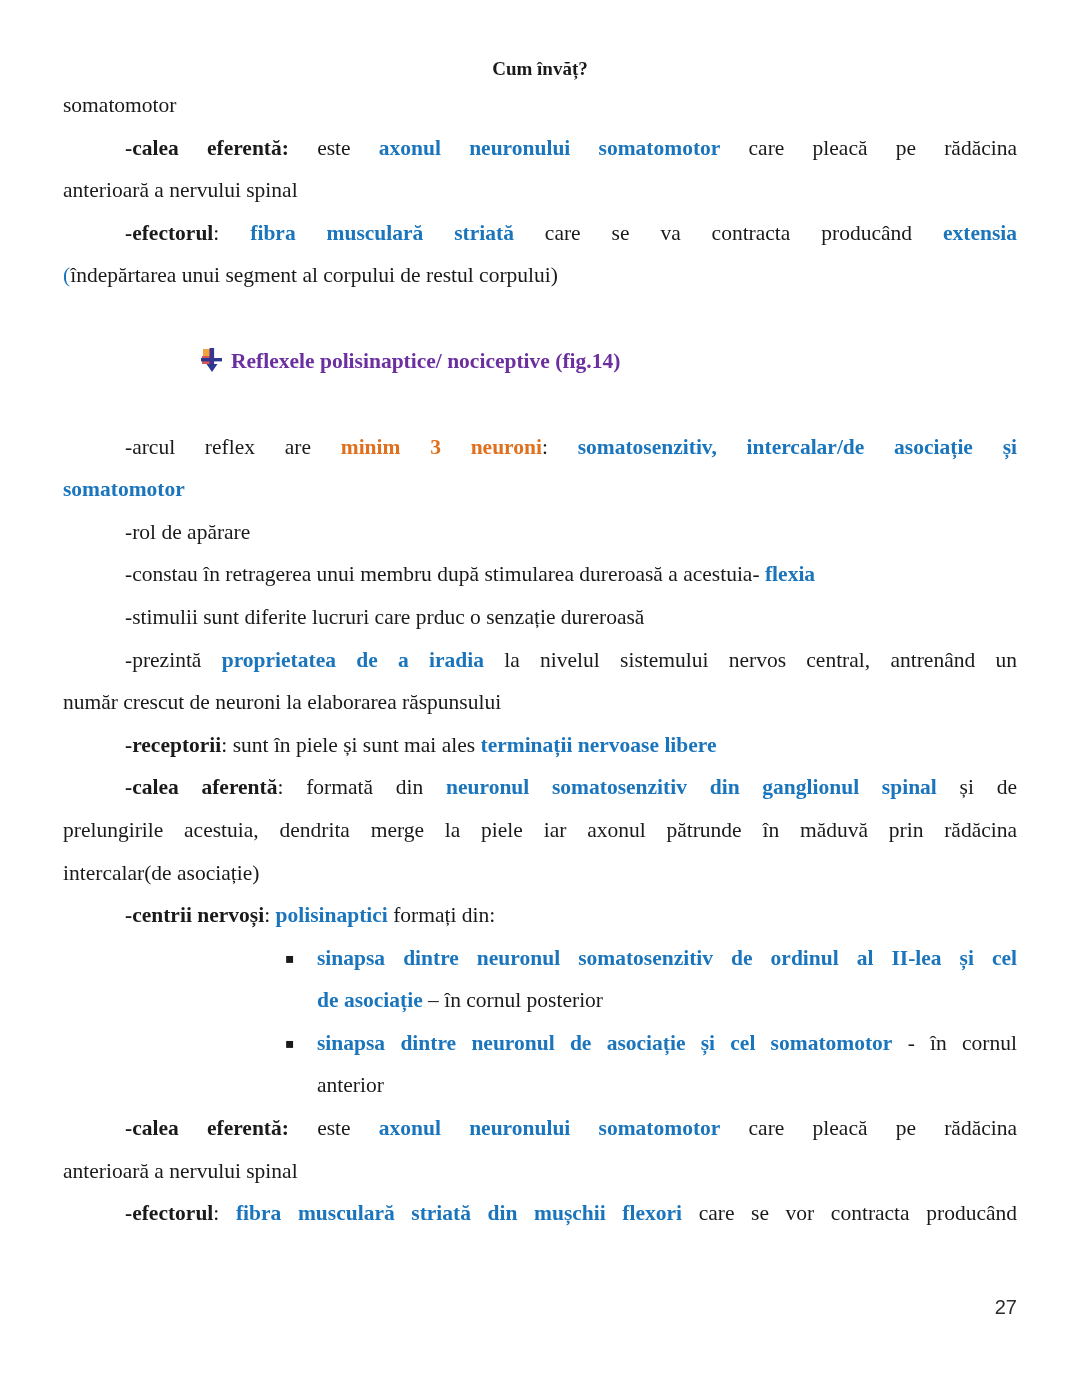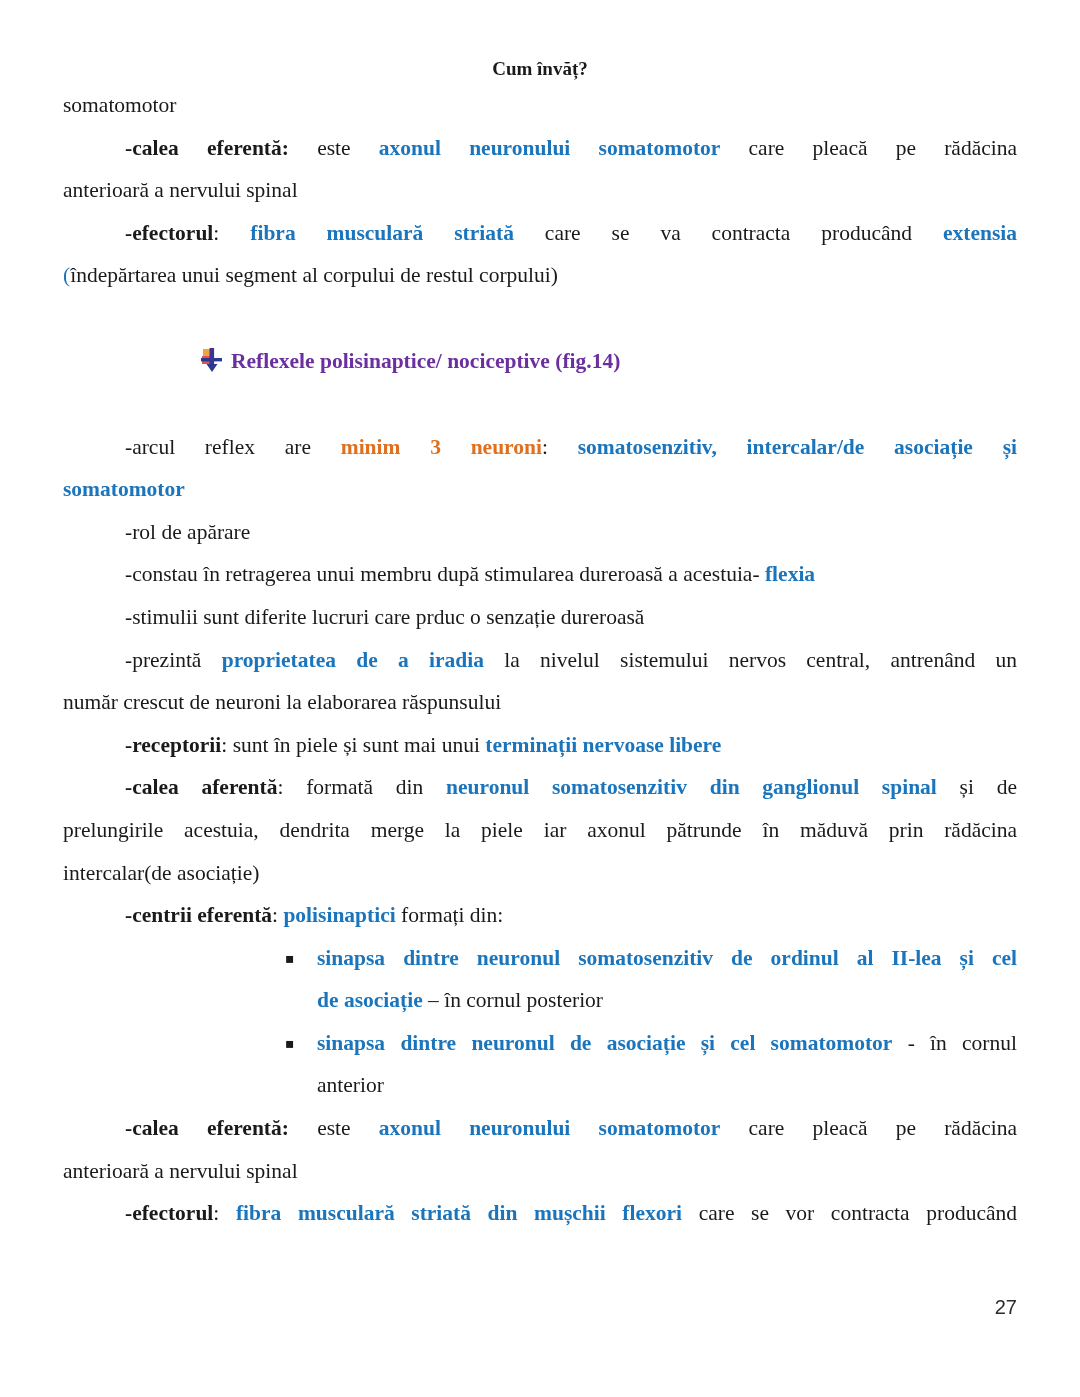--- a/index.html
+++ b/index.html
@@ -89,25 +89,25 @@
             <rect x="9.5" y="1" width="4.6" height="17" fill="#3B3490"></rect>
             <polygon points="6.5,17 17.5,17 12,25" fill="#2B3990"></polygon>
           </svg></span><span class="seg-purple-bold">Reflexele polisinaptice/ nociceptive (fig.14)</span></div>
       <div class="line body indent justify"><span class="seg-black">-arcul reflex are </span><span class="seg-orange-bold">minim 3 neuroni</span><span class="seg-black">: </span><span class="seg-blue-bold">somatosenzitiv, intercalar/de asociație și</span></div>
       <div class="line body"><span class="seg-blue-bold">somatomotor</span></div>
       <div class="line body indent"><span class="seg-black">-rol de apărare</span></div>
       <div class="line body indent"><span class="seg-black">-constau în retragerea unui membru după stimularea dureroasă a acestuia- </span><span class="seg-blue-bold">flexia</span></div>
       <div class="line body indent"><span class="seg-black">-stimulii sunt diferite lucruri care prduc o senzație dureroasă</span></div>
       <div class="line body indent justify"><span class="seg-black">-prezintă </span><span class="seg-blue-bold">proprietatea de a iradia</span><span class="seg-black"> la nivelul sistemului nervos central, antrenând un</span></div>
       <div class="line body"><span class="seg-black">număr crescut de neuroni la elaborarea răspunsului</span></div>
-      <div class="line body indent"><span class="seg-bold">-receptorii</span><span class="seg-black">: sunt în piele și sunt mai unui </span><span class="seg-blue-bold">terminații nervoase libere</span></div>
+      <div class="line body indent"><span class="seg-bold">-receptorii</span><span class="seg-black">: sunt în piele și sunt mai ales </span><span class="seg-blue-bold">terminații nervoase libere</span></div>
       <div class="line body indent justify"><span class="seg-bold">-calea aferentă</span><span class="seg-black">: formată din </span><span class="seg-blue-bold">neuronul somatosenzitiv din ganglionul spinal</span><span class="seg-black"> și de</span></div>
       <div class="line body justify"><span class="seg-black">prelungirile acestuia, dendrita merge la piele iar axonul pătrunde în măduvă prin rădăcina</span></div>
       <div class="line body"><span class="seg-black">intercalar(de asociație)</span></div>
-      <div class="line body indent"><span class="seg-bold">-centrii eferentă</span><span class="seg-black">: </span><span class="seg-blue-bold">polisinaptici</span><span class="seg-black"> formați din:</span></div>
+      <div class="line body indent"><span class="seg-bold">-centrii nervoși</span><span class="seg-black">: </span><span class="seg-blue-bold">polisinaptici</span><span class="seg-black"> formați din:</span></div>
       <div class="line bullet justify"><span class="bullet-marker">▪</span><span class="seg-blue-bold">sinapsa dintre neuronul somatosenzitiv de ordinul al II-lea și cel</span></div>
       <div class="line bullet-cont"><span class="seg-blue-bold">de asociație</span><span class="seg-black"> – în cornul posterior</span></div>
       <div class="line bullet justify"><span class="bullet-marker">▪</span><span class="seg-blue-bold">sinapsa dintre neuronul de asociație și cel somatomotor</span><span class="seg-black"> - în cornul</span></div>
       <div class="line bullet-cont"><span class="seg-black">anterior</span></div>
       <div class="line body indent justify"><span class="seg-bold">-calea eferentă:</span><span class="seg-black"> este </span><span class="seg-blue-bold">axonul neuronului somatomotor</span><span class="seg-black"> care pleacă pe rădăcina</span></div>
       <div class="line body"><span class="seg-black">anterioară a nervului spinal</span></div>
       <div class="line body indent justify"><span class="seg-bold">-efectorul</span><span class="seg-black">: </span><span class="seg-blue-bold">fibra musculară striată din mușchii flexori</span><span class="seg-black"> care se vor contracta producând</span></div>
     </div>
   <div class="page-number">27</div>
 </div>

